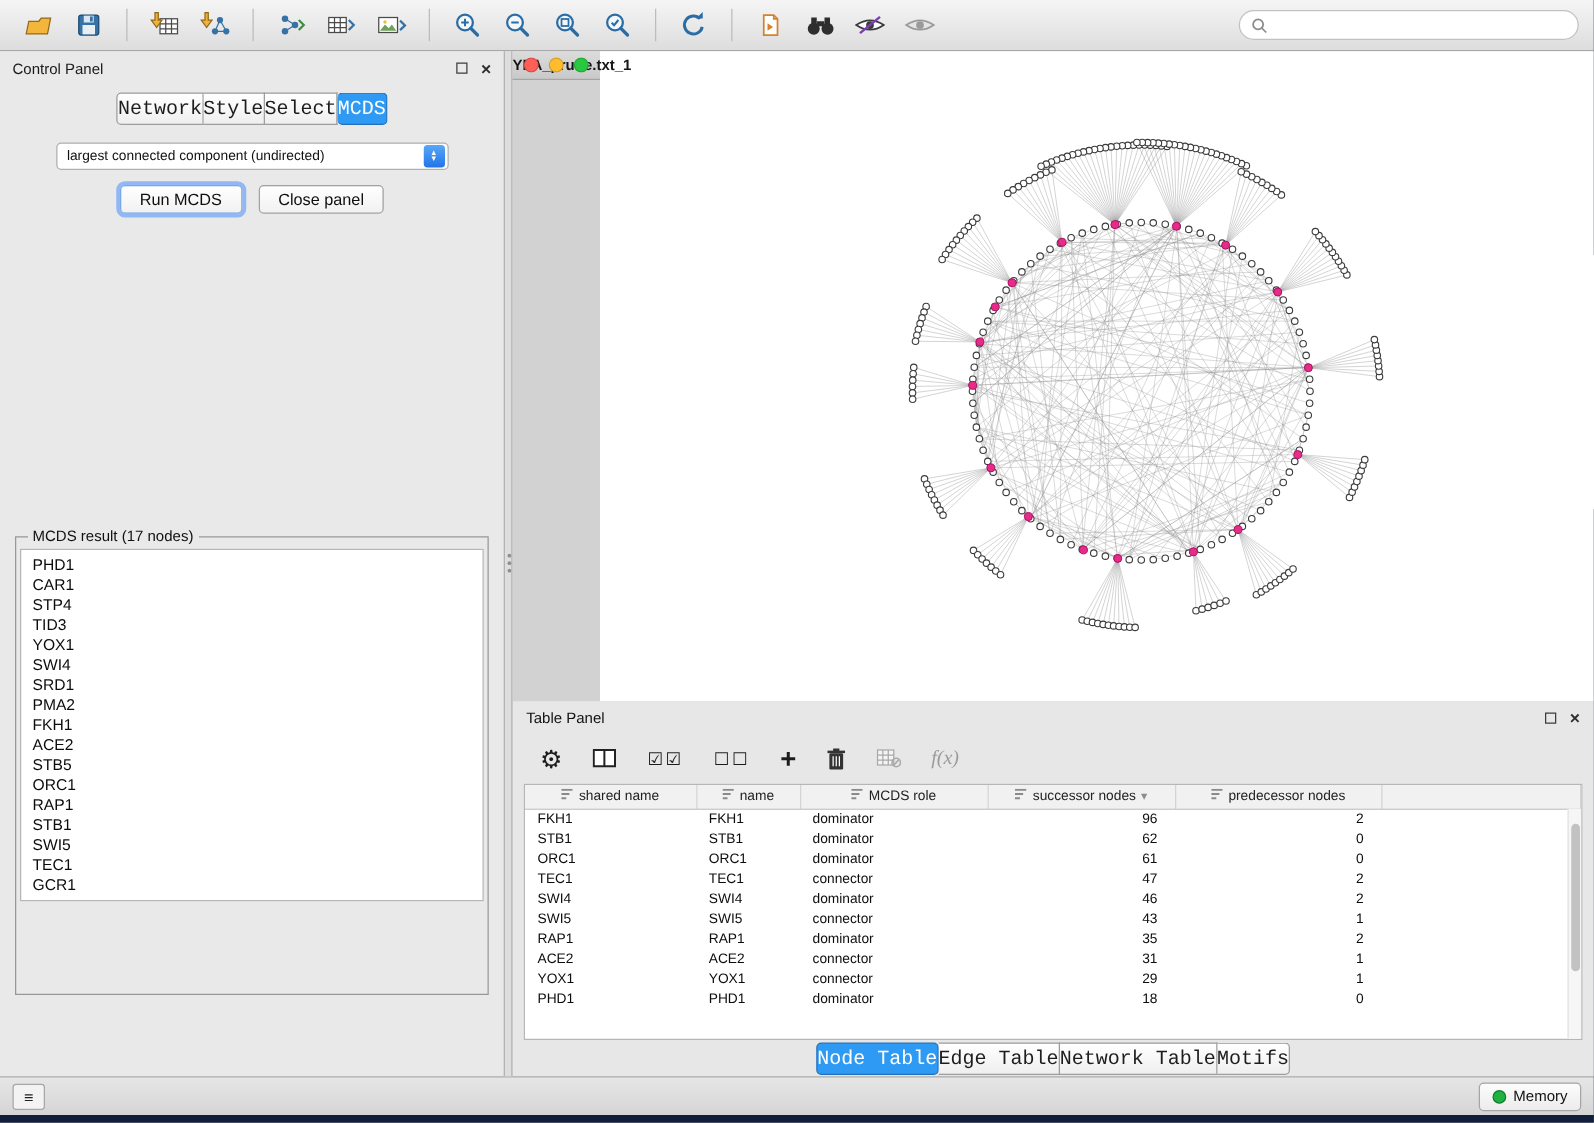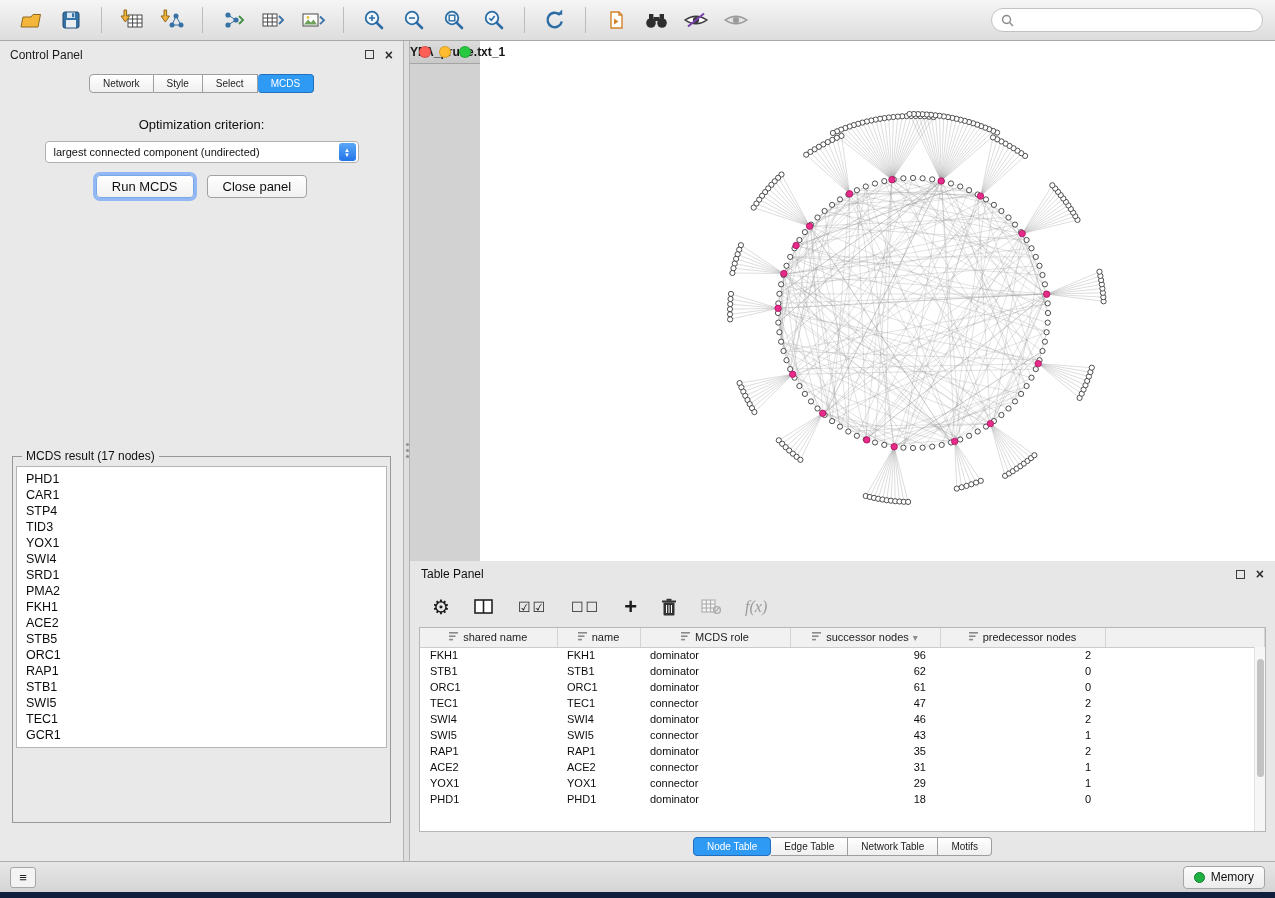--- a/index.html
+++ b/index.html
@@ -16,21 +16,21 @@
   
   .main { flex:1; display:flex; min-height:0; }
   .control-panel { width:403px; background:#e9e9e9; display:flex; flex-direction:column; flex-shrink:0; }
   .panel-header { height:27px; display:flex; align-items:center; padding:0 10px; font-size:12px; color:#1b1b1b; flex-shrink:0; }
   .hdr-ctrls { margin-left:auto; display:flex; gap:11px; align-items:center; color:#2e2e2e; }
   .float-box { width:9px; height:9px; border:1.5px solid #3c3c3c; display:inline-block; }
   .close-x { font-size:14px; font-weight:bold; line-height:1; }
 
   .cp-tabs, .tp-tabs { display:flex; justify-content:center; align-items:center; }
   .cp-tabs { margin:6px 0 4px; }
-  .seg-tab { font-size:10px; padding:3px 13px; background:linear-gradient(#ffffff,#efefef); border:1px solid #9e9e9e; border-left:none; color:#1d1d1d; font-family:Liberation Sans, sans-serif; cursor:default; }
+  .seg-tab { font-size:16px; padding:3px 0; background:linear-gradient(#ffffff,#efefef); border:1px solid #9e9e9e; border-left:none; color:#1d1d1d; font-family:Liberation Mono, monospace; cursor:default; }
   .seg-tab:first-child { border-left:1px solid #9e9e9e; border-radius:4px 0 0 4px; }
   .seg-tab:last-child { border-radius:0 4px 4px 0; }
   .seg-tab.active { background:#2e9af4; border-color:#2270bd; color:#fff; border-radius:4px; }
 
   .cp-body { flex:1; display:flex; flex-direction:column; padding-top:10px; }
   .opt-label { text-align:center; font-size:13px; color:#0e0e0e; margin:10px 0 9px; }
   .dropdown { margin:0 auto; width:314px; height:22px; background:#fff; border:1px solid #afafaf; border-radius:4px; display:flex; align-items:center; }
   .dd-text { flex:1; padding:0 8px; font-size:11px; white-space:nowrap; color:#111; }
   .dd-stepper { width:17px; height:18px; margin-right:2px; background:linear-gradient(#5aa7f8,#2274e7); border-radius:3px; color:#fff; display:flex; flex-direction:column; align-items:center; justify-content:center; font-size:7px; line-height:5px; }
   .btn-row { display:flex; justify-content:center; gap:13px; margin:12px 0 0; }
@@ -228,21 +228,20 @@
           <span class="close-x">×</span>
         </span>
       </div>
       <div class="cp-tabs">
           <button class="seg-tab">Network</button>
           <button class="seg-tab">Style</button>
           <button class="seg-tab">Select</button>
           <button class="seg-tab active">MCDS</button>
         </div>
       <div class="cp-body">
-        <div class="opt-label">Optimization criterion:</div>
         <div class="dropdown">
           <span class="dd-text">largest connected component (undirected)</span>
           <span class="dd-stepper">
               <span>▴</span>
               <span>▾</span>
             </span>
         </div>
         <div class="btn-row">
           <button class="btn focus">Run MCDS</button>
           <button class="btn">Close panel</button>

